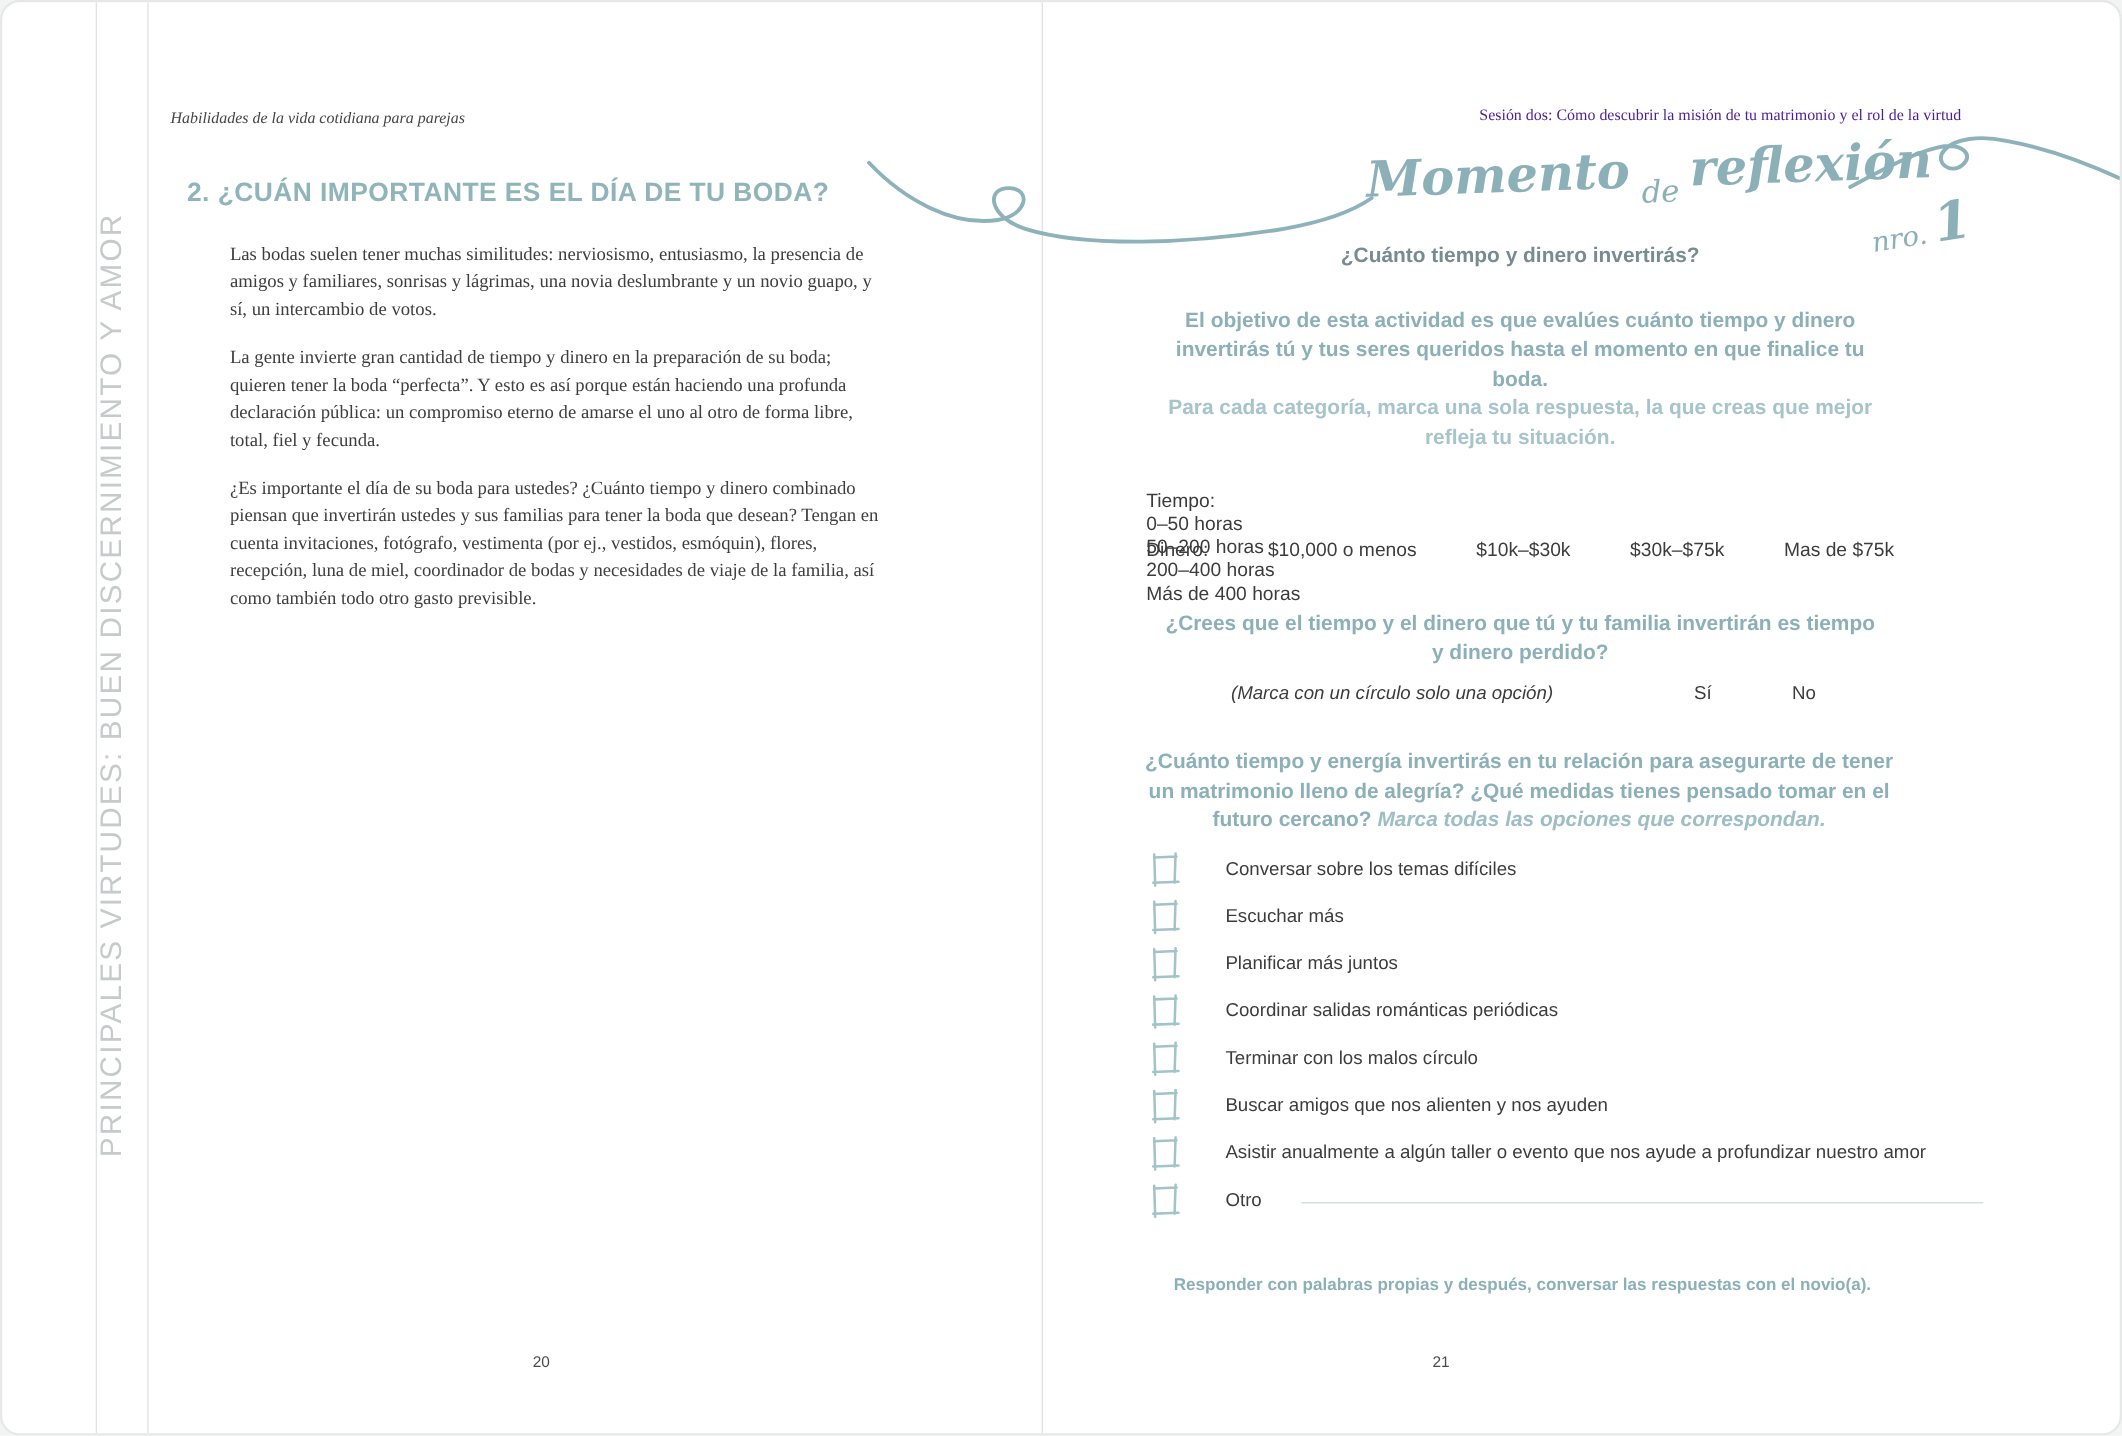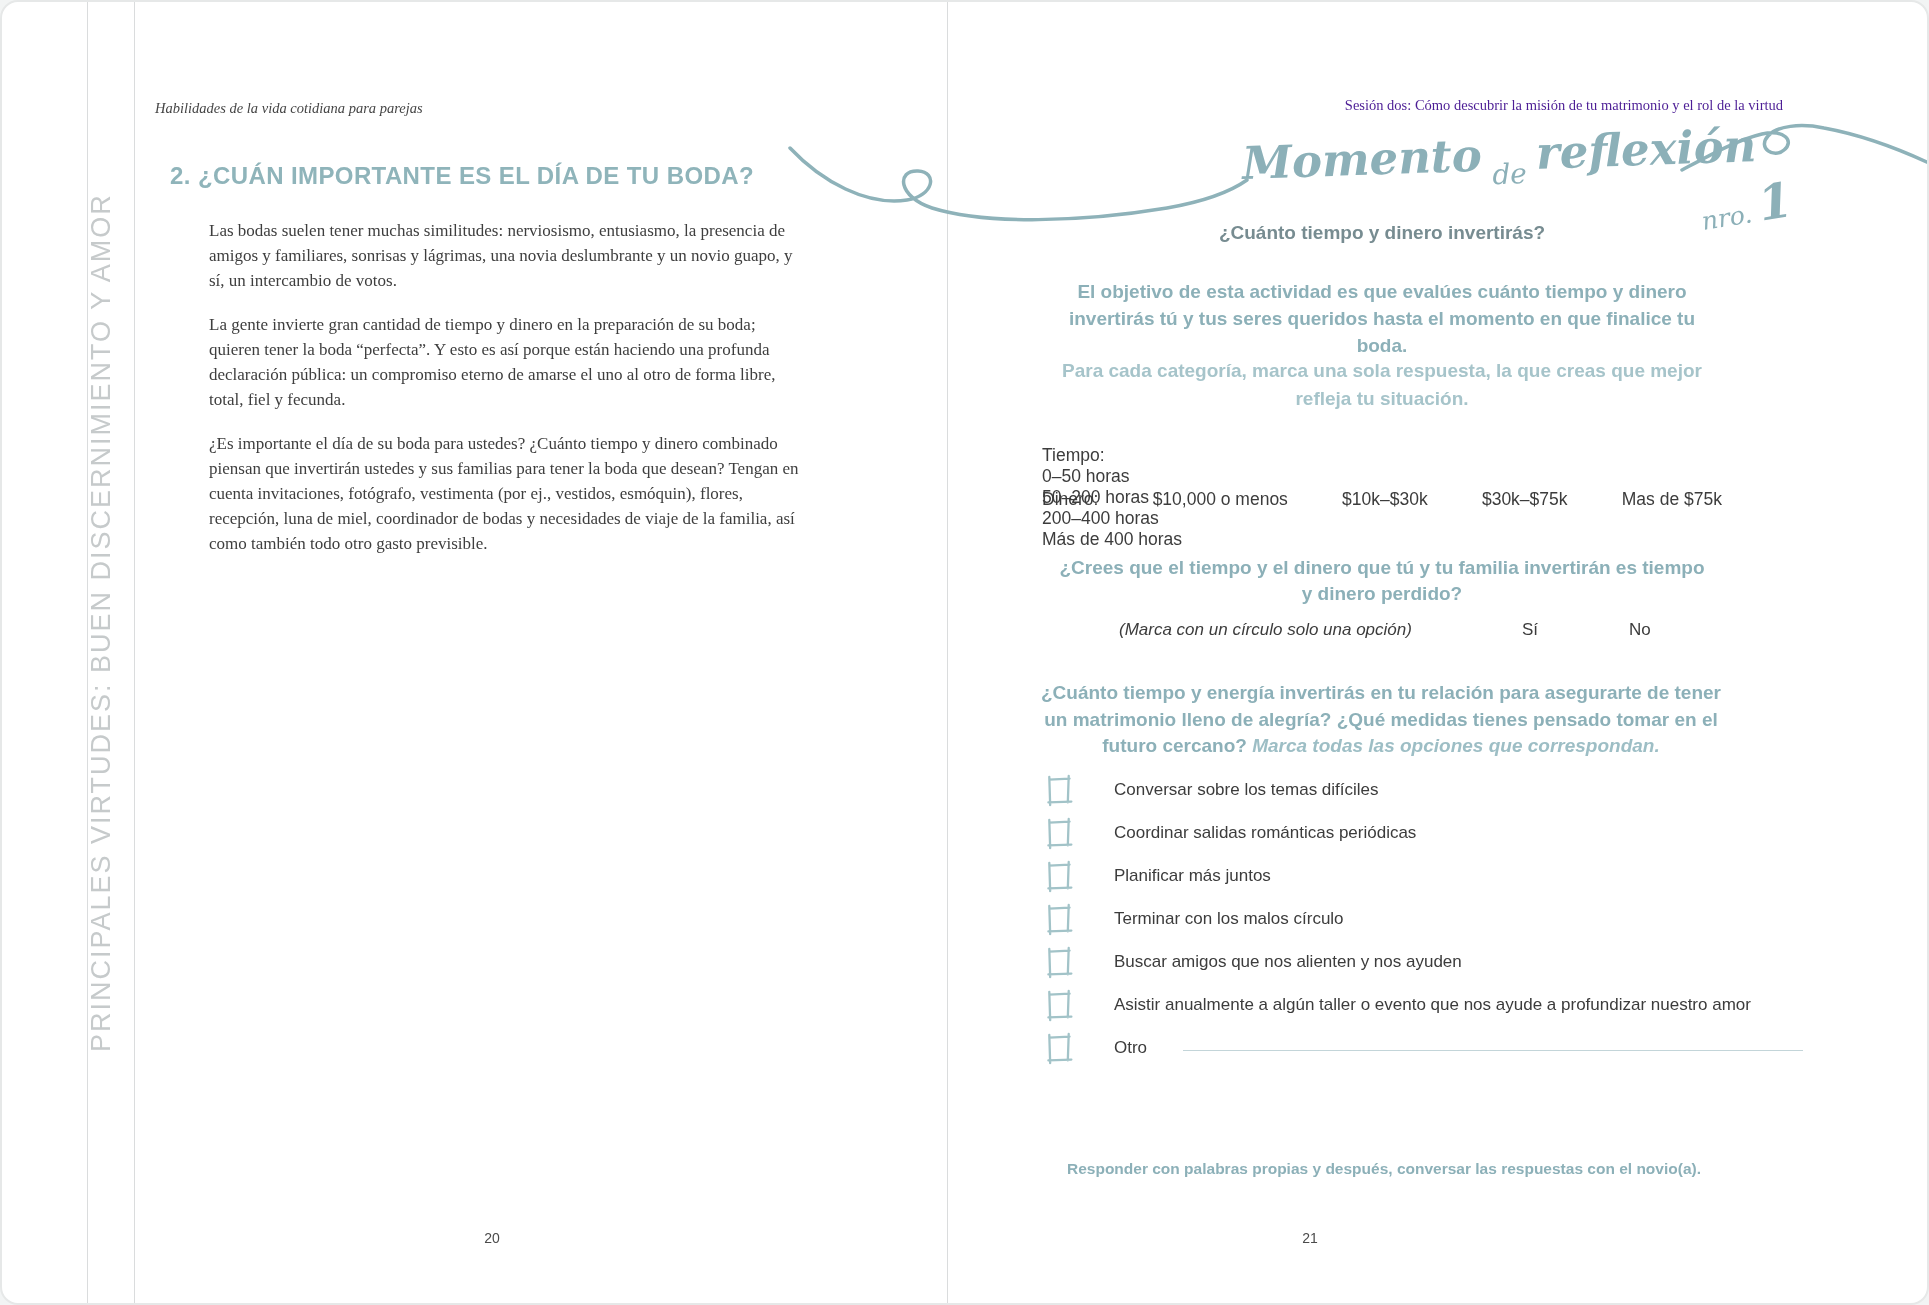--- a/index.html
+++ b/index.html
@@ -76,21 +76,21 @@
   }
   .option-row.time{top:443px;flex-direction:column;}
   .option-row.money{top:487px;}
 
   .r-q1{
     position:absolute;left:1055px;top:553px;width:650px;text-align:center;
     font-size:19px;line-height:26px;font-weight:700;color:#8cb0b8;
   }
   .circle-row{position:absolute;left:1042px;top:618px;width:680px;height:26px;font-size:17px;}
   .circle-instruction{position:absolute;left:75px;font-style:italic;}
-  .opt-si{position:absolute;left:478px;}
+  .opt-si{position:absolute;left:496px;}
   .opt-no{position:absolute;left:585px;}
 
   .r-q2{
     position:absolute;left:1029px;top:678px;width:700px;text-align:center;
     font-size:19px;line-height:26.5px;font-weight:700;color:#8cb0b8;
   }
   .q2-italic{font-style:italic;font-weight:700;color:#9dbec5;}
 
   .checklist{position:absolute;left:1042px;top:772px;width:763px;}
   .check-item{display:flex;align-items:flex-start;margin-bottom:9px;gap:24px;}
@@ -181,33 +181,39 @@
 
   <div class="checklist">
 
     <div class="check-item">
       <svg class="checkbox" viewBox="0 0 34 38" fill="none" xmlns="http://www.w3.org/2000/svg">
         <path d="M6 6 L29 5 M28 2 L27 32 M31 31 L5 32 M7 35 L6 3" stroke="#a2c3c8" stroke-width="2.6" stroke-linecap="round"></path>
       </svg>
       <span class="check-label">Conversar sobre los temas difíciles</span>
     </div>
 
+    <div class="check-item">
+      <svg class="checkbox" viewBox="0 0 34 38" fill="none" xmlns="http://www.w3.org/2000/svg">
+        <path d="M6 6 L29 5 M28 2 L27 32 M31 31 L5 32 M7 35 L6 3" stroke="#a2c3c8" stroke-width="2.6" stroke-linecap="round"></path>
+      </svg>
+      <span class="check-label">Escuchar más</span>
+    </div>
+
+    <div class="check-item">
+      <svg class="checkbox" viewBox="0 0 34 38" fill="none" xmlns="http://www.w3.org/2000/svg">
+        <path d="M6 6 L29 5 M28 2 L27 32 M31 31 L5 32 M7 35 L6 3" stroke="#a2c3c8" stroke-width="2.6" stroke-linecap="round"></path>
+      </svg>
+      <span class="check-label">Planificar más juntos</span>
+    </div>
 
     <div class="check-item">
       <svg class="checkbox" viewBox="0 0 34 38" fill="none" xmlns="http://www.w3.org/2000/svg">
         <path d="M6 6 L29 5 M28 2 L27 32 M31 31 L5 32 M7 35 L6 3" stroke="#a2c3c8" stroke-width="2.6" stroke-linecap="round"></path>
       </svg>
       <span class="check-label">Coordinar salidas románticas periódicas</span>
-    </div>
-
-    <div class="check-item">
-      <svg class="checkbox" viewBox="0 0 34 38" fill="none" xmlns="http://www.w3.org/2000/svg">
-        <path d="M6 6 L29 5 M28 2 L27 32 M31 31 L5 32 M7 35 L6 3" stroke="#a2c3c8" stroke-width="2.6" stroke-linecap="round"></path>
-      </svg>
-      <span class="check-label">Planificar más juntos</span>
     </div>
 
     <div class="check-item">
       <svg class="checkbox" viewBox="0 0 34 38" fill="none" xmlns="http://www.w3.org/2000/svg">
         <path d="M6 6 L29 5 M28 2 L27 32 M31 31 L5 32 M7 35 L6 3" stroke="#a2c3c8" stroke-width="2.6" stroke-linecap="round"></path>
       </svg>
       <span class="check-label">Terminar con los malos círculo</span>
     </div>
 
     <div class="check-item">

